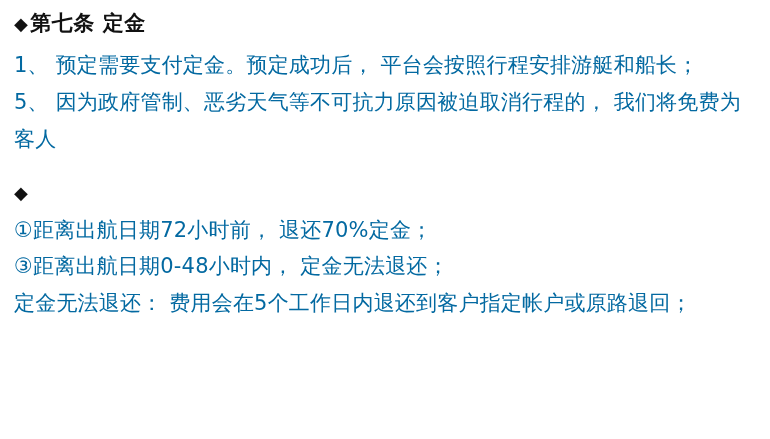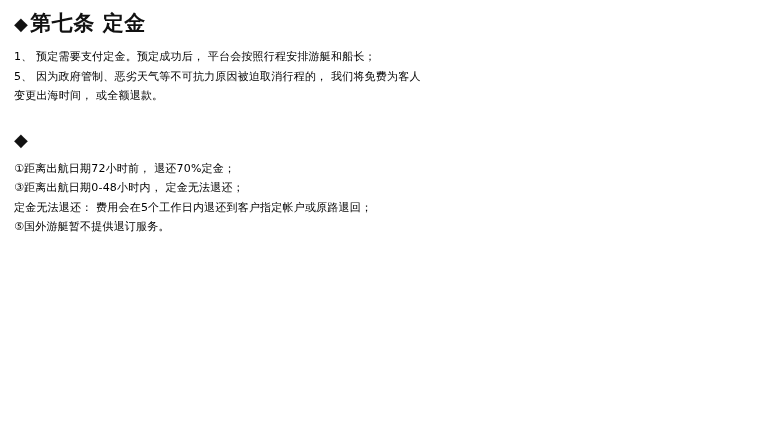--- a/index.html
+++ b/index.html
@@ -38,23 +38,23 @@
     display: inline-block;
     font-size: 18px;
     line-height: 1;
     margin-right: 2px;
     color: #111111;
   }
   .heading-text {
     display: inline-block;
   }
   .body-block {
-    font-size: 11px;
+    font-size: 21px;
     line-height: 1.75;
-    color: #000000;
+    color: #0369a1;
     letter-spacing: 0.2px;
   }
   .body-line {
     white-space: pre-wrap;
   }
   .gap-section { height: 26px; }
   .gap-after-heading { height: 6px; }
 </style>
 </head>
 <body>
@@ -63,32 +63,30 @@
 
   <div class="section">
     <div class="section-heading">
       <span class="diamond-icon">◆</span>
       <span class="heading-text">第七条 定金</span>
     </div>
     <div class="gap-after-heading"></div>
     <div class="body-block">
       <div class="body-line">1、 预定需要支付定金。预定成功后， 平台会按照行程安排游艇和船长；</div>
       <div class="body-line">5、 因为政府管制、恶劣天气等不可抗力原因被迫取消行程的， 我们将免费为客人</div>
-      <div class="body-line">变更出海时间， 或全额退款。</div>
     </div>
   </div>
 
   <div class="gap-section"></div>
 
   <div class="section">
     <div class="section-heading">
       <span class="diamond-icon">◆</span>
     </div>
     <div class="gap-after-heading"></div>
     <div class="body-block">
       <div class="body-line">①距离出航日期72小时前， 退还70%定金；</div>
       <div class="body-line">③距离出航日期0-48小时内， 定金无法退还；</div>
       <div class="body-line">定金无法退还： 费用会在5个工作日内退还到客户指定帐户或原路退回；</div>
-      <div class="body-line">⑤国外游艇暂不提供退订服务。</div>
     </div>
   </div>
 
 </div>
 
 </body></html>

